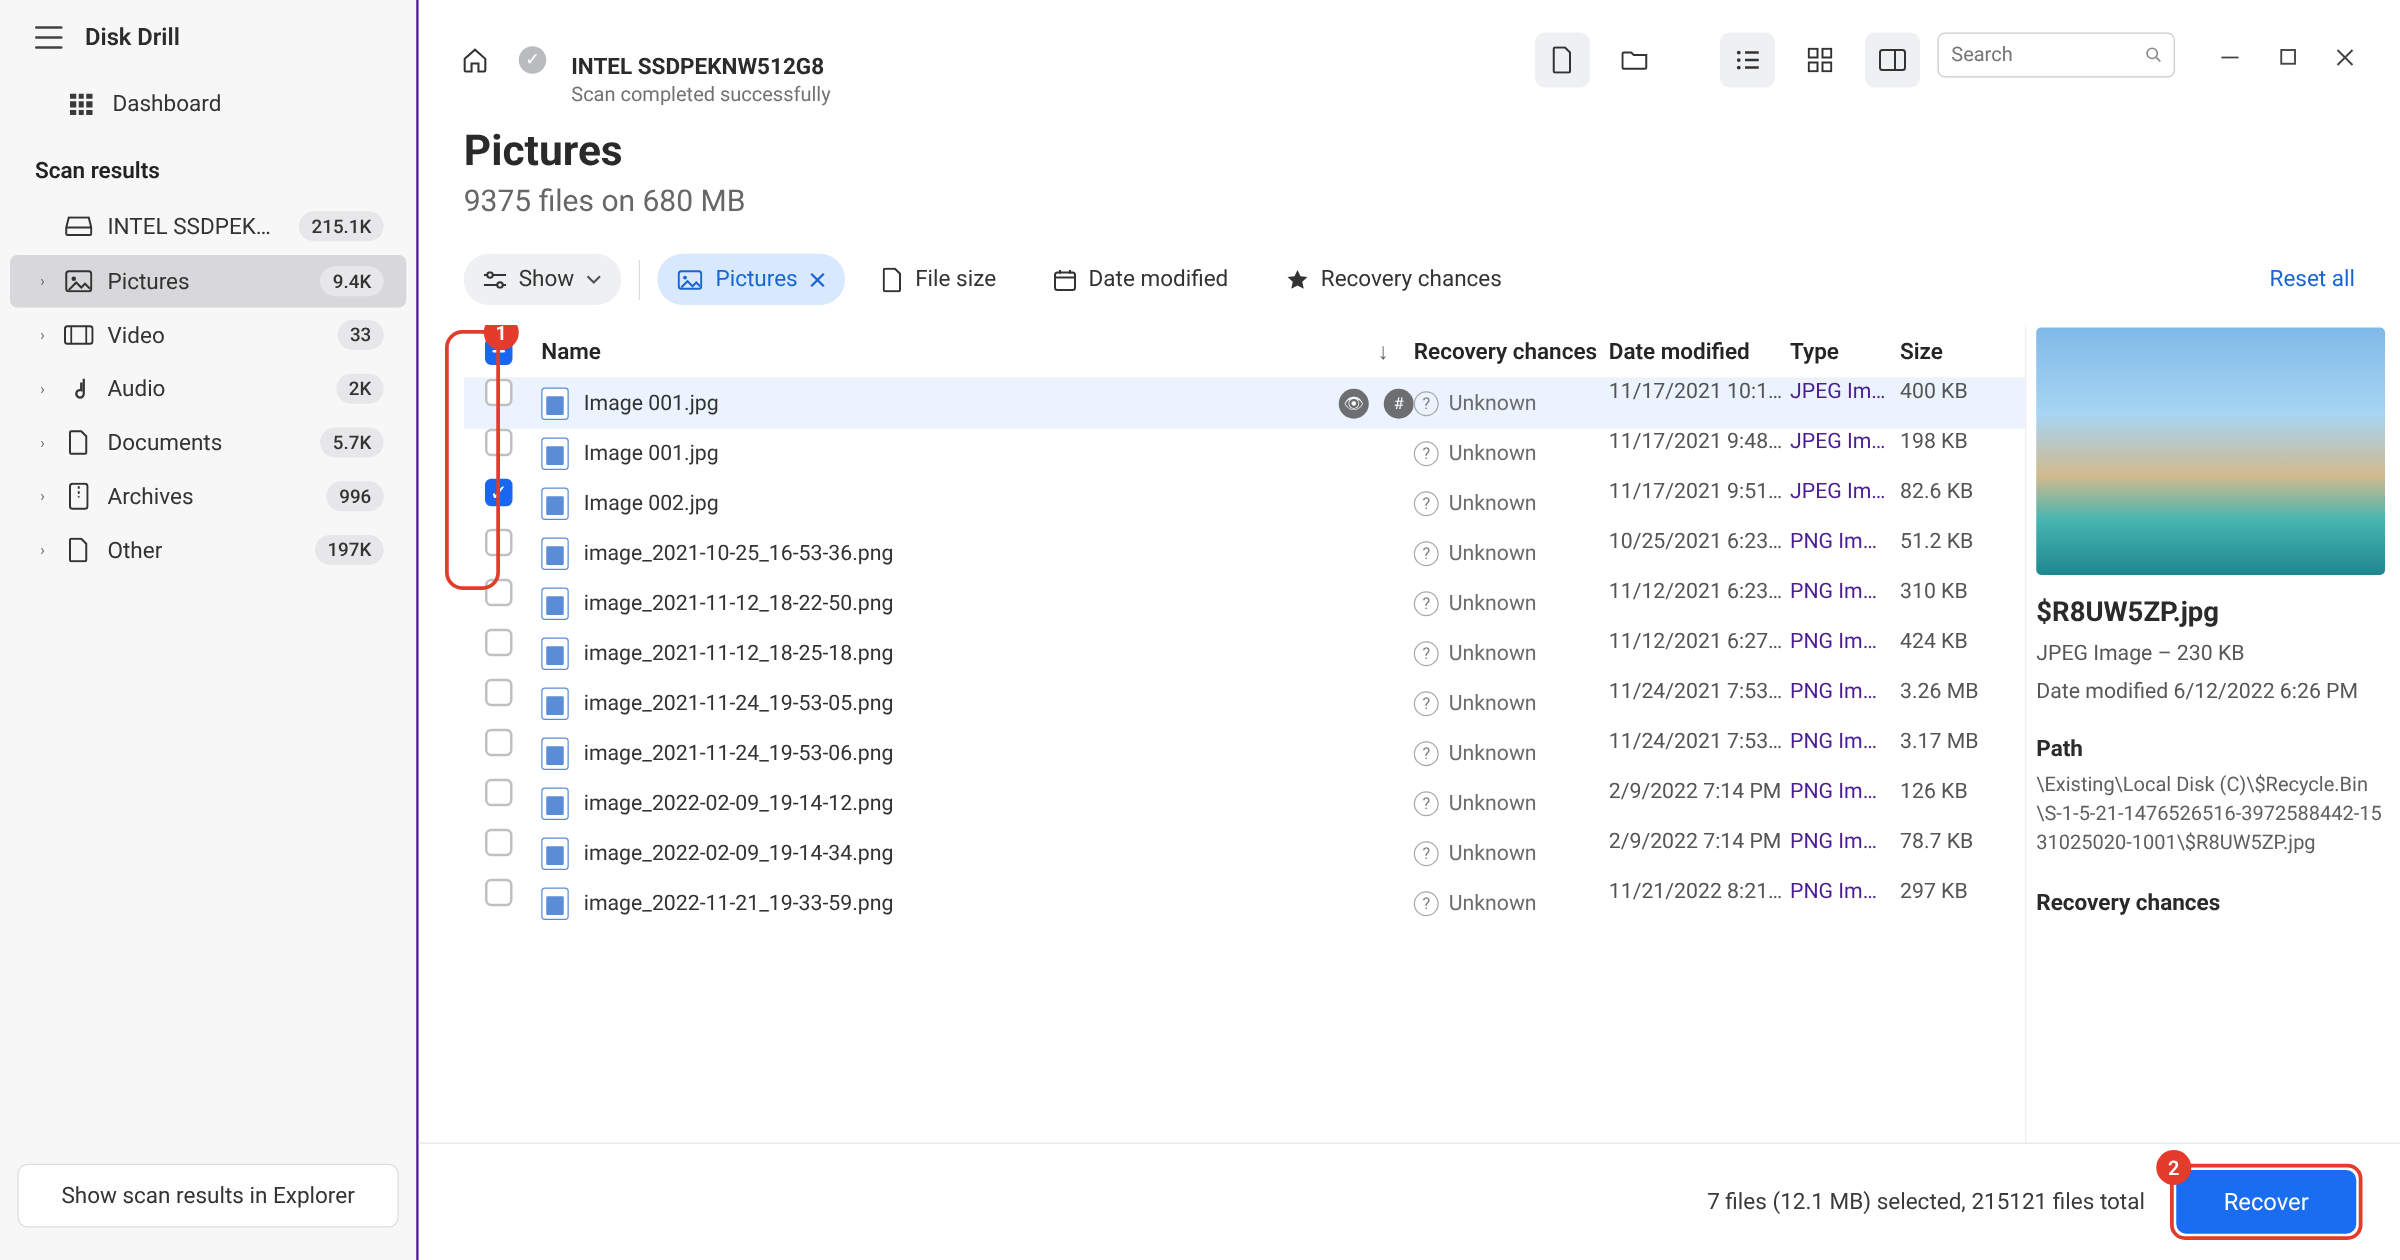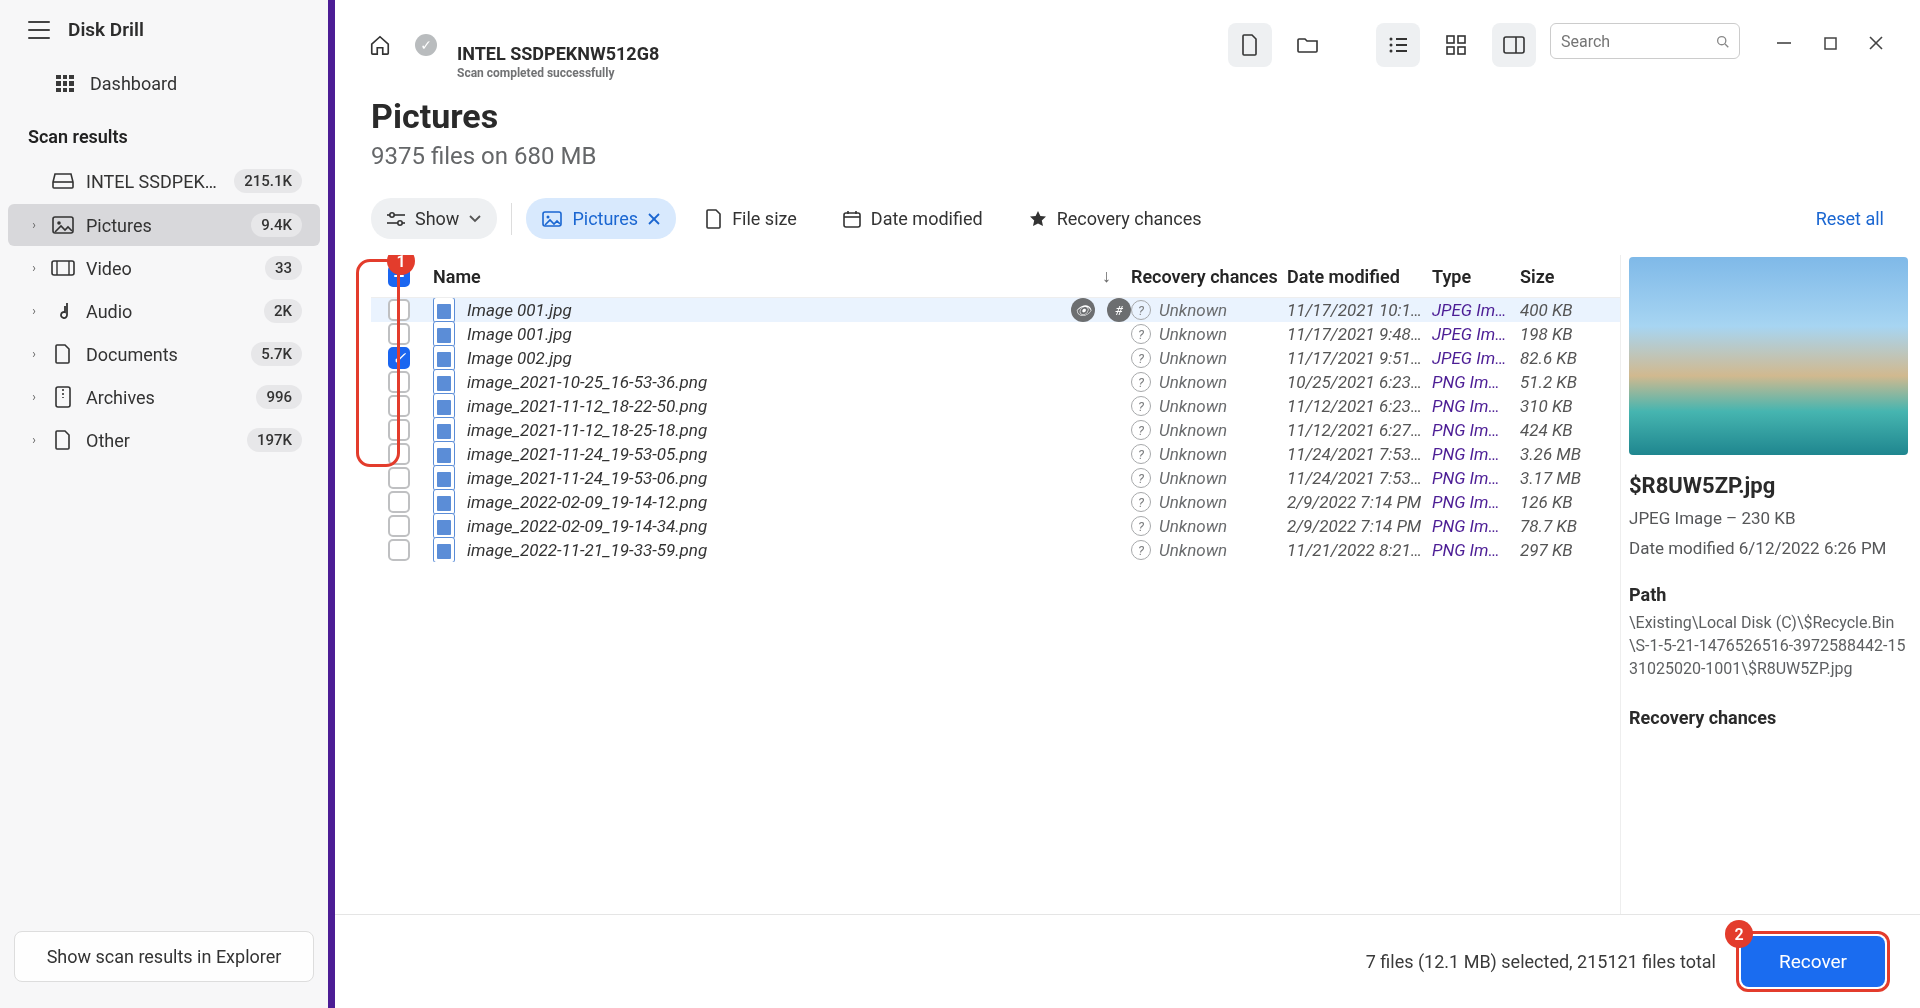--- a/index.html
+++ b/index.html
@@ -1,19 +1,19 @@
 <!DOCTYPE html>
 <html><head>
 <meta charset="utf-8">
 <style>
 * { margin: 0; padding: 0; box-sizing: border-box; font-family: -apple-system, BlinkMacSystemFont, "Segoe UI", Roboto, sans-serif; }
 body { width: 1920px; height: 1008px; display: flex; background: #fff; color: #2a2a2a; overflow: hidden; }
 
 
-.sidebar { width: 335px; background: #f7f7f8; border-right: 7px solid #4c1d95; display: flex; flex-direction: column; padding-top: 10px; }
+.sidebar { width: 335px; background: #f7f7f8; border-right: 2px solid #4c1d95; display: flex; flex-direction: column; padding-top: 10px; }
 .sidebar-top { display: flex; align-items: center; gap: 18px; padding: 8px 22px 18px 28px; }
 .menu-icon { width: 22px; height: 18px; display: flex; flex-direction: column; justify-content: space-between; cursor: pointer; }
 .menu-icon span { height: 2px; background: #434343; width: 100%; border-radius: 1px; }
 .app-title { font-size: 19px; font-weight: 600; color: #2c2c2c; }
 .dashboard-row { display: flex; align-items: center; gap: 16px; padding: 14px 22px 14px 56px; font-size: 18px; color: #333; }
 .grid-icon { width: 18px; height: 18px; display: grid; grid-template-columns: repeat(3,1fr); grid-template-rows: repeat(3,1fr); gap: 2px; }
 .grid-icon span { background: #3a3a3a; }
 .section-label { font-size: 18px; font-weight: 600; padding: 18px 22px 12px 28px; color: #222; }
 .tree-item { display: flex; align-items: center; padding: 9px 18px 9px 28px; gap: 10px; font-size: 18px; color: #333; cursor: pointer; border-radius: 6px; margin: 1px 8px; }
 .tree-item .chev { width: 12px; color: #666; font-size: 12px; text-align: center; }
@@ -26,21 +26,21 @@
 .sidebar-footer { margin-top: auto; padding: 18px 14px 26px; }
 .explorer-btn { width: 100%; padding: 14px; border: 1px solid #ddd; border-radius: 8px; background: #fefefe; font-size: 18px; color: #333; cursor: pointer; }
 
 
 .main { flex: 1; display: flex; flex-direction: column; background: #fff; }
 .topbar { display: flex; align-items: center; padding: 10px 24px 6px 24px; gap: 14px; }
 .top-icon { width: 42px; height: 42px; border-radius: 8px; display: flex; align-items: center; justify-content: center; color: #333; cursor: pointer; }
 .check-circle { width: 22px; height: 22px; border-radius: 50%; background: #b9bcbe; color: #fff; display: flex; align-items: center; justify-content: center; font-size: 14px; }
 .device-block { flex: 1; margin-left: 6px; margin-top: 33px; }
 .device-title { font-size: 18px; font-weight: 700; color: #2b2b2b; }
-.device-sub { font-size: 12px; color: #717274; margin-top: 2px; font-weight: bold; }
+.device-sub { font-size: 16px; color: #717274; margin-top: 2px; }
 .top-right { display: flex; align-items: flex-start; gap: 14px; }
 .square-btn { width: 44px; height: 44px; border-radius: 8px; display: flex; align-items: center; justify-content: center; background: transparent; border: none; color: #4a4a4a; cursor: pointer; }
 .square-btn.active { background: #eef0f2; }
 .search-box { width: 190px; height: 36px; border: 1px solid #ccc; border-radius: 6px; display: flex; align-items: center; padding: 0 10px; color: #999; gap: 8px; }
 .search-box input { border: none; outline: none; width: 100%; font-size: 16px; color: #666; background: transparent; }
 .win-btns { display: flex; gap: 6px; margin-left: 10px; }
 .win-btn { width: 40px; height: 40px; display: flex; align-items: center; justify-content: center; color: #555; cursor: pointer; font-size: 15px;}
 
 .content-header { padding: 10px 36px 4px; }
 .page-title { font-size: 34px; font-weight: 700; color: #2a2a2a; }
@@ -58,21 +58,21 @@
 .thead { display: flex; align-items: center; padding: 10px 0; font-size: 18px; font-weight: 600; color: #252525; border-bottom: 1px solid #eee;}
 .th-check { width: 56px; display: flex; justify-content: center; }
 .th-name { flex: 1; display: flex; align-items: center; padding-left: 6px; }
 .th-name .sort { margin-left: auto; margin-right: 20px; color: #666; }
 .th-rec { width: 156px; }
 .th-date { width: 145px; }
 .th-type { width: 88px; }
 .th-size { width: 100px; }
 
 .rows { overflow-y: auto; }
-.row { display: flex; align-items: center; height: 24px; font-size: 17px; color: #333; font-style: italic; }
+.row { display: flex; height: 40px; font-size: 17px; color: #333; }
 .row.sel { background: #eaf3fe; }
 .row .c-check { width: 56px; display: flex; justify-content: center; }
 .row .c-name { flex: 1; display: flex; align-items: center; gap: 12px; padding-left: 6px; overflow: hidden; }
 .row .c-rec { width: 156px; display: flex; align-items: center; gap: 8px; color: #6a6c6e;}
 .row .c-date { width: 145px; color: #555; }
 .row .c-type { width: 88px; color: #4c1d95; }
 .row .c-size { width: 100px; color: #555; }
 .file-ic { width: 22px; height: 26px; border: 1.5px solid #5b8dd7; border-radius: 3px; position: relative; background: #fff;}
 .file-ic::after { content: ""; position: absolute; top: 6px; left: 3px; right: 3px; bottom: 3px; background: #5b8dd7; border-radius: 1px; }
 .cb { width: 22px; height: 22px; border: 2px solid #bfc0c2; border-radius: 5px; background: #fff; display: flex; align-items: center; justify-content: center; color: #fff; cursor: pointer;}

